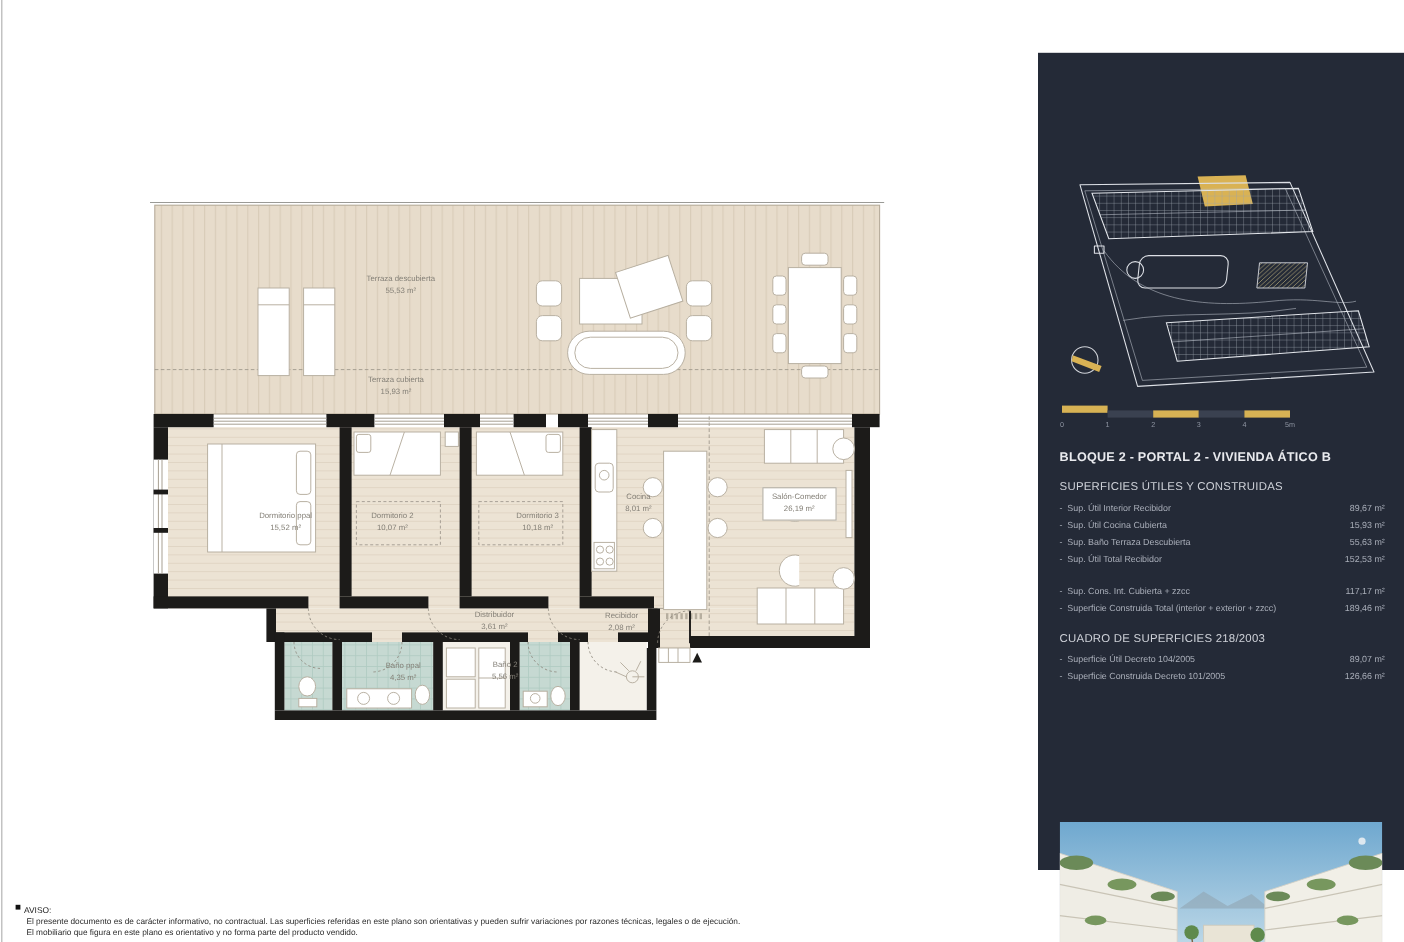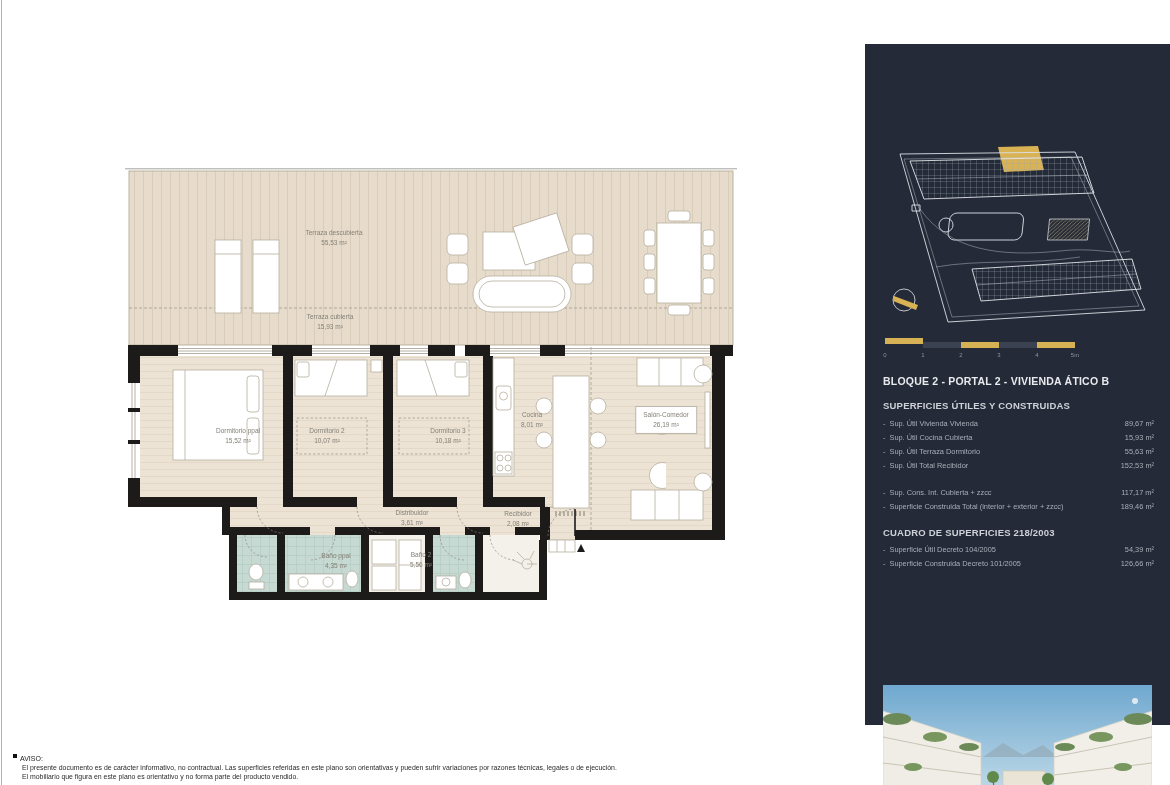--- a/index.html
+++ b/index.html
@@ -30,21 +30,21 @@
   .spf{stroke:#c4c9d2;fill:none;stroke-width:0.45;}
 
   .scalebar{position:absolute;left:20px;top:294px;width:192px;height:22px;}
   .seg{position:absolute;height:6px;width:38px;}
   .seg.gold{background:#d7b254;}
   .seg.dark{background:#3a4150;}
   .scale-num{position:absolute;top:14px;transform:translateX(-50%);font-size:6px;color:#8d93a0;}
 
   .sb-title{position:absolute;left:18px;top:331px;font-size:10.5px;font-weight:bold;
             color:#e9eaee;letter-spacing:0.2px;}
-  .sb-h{position:absolute;left:18px;font-size:9.5px;font-weight:bold;color:#ced1d8;letter-spacing:0.2px;}
+  .sb-h{position:absolute;left:18px;font-size:9.5px;font-weight:normal;color:#ced1d8;letter-spacing:0.2px;}
   .sb-row{position:absolute;left:18px;right:16px;display:flex;align-items:baseline;
           font-size:7.4px;color:#a9aeb9;}
   .sb-dash{margin-right:4px;}
   .sb-value{margin-left:auto;white-space:nowrap;padding-left:6px;}
 
   .photo{position:absolute;left:18px;top:641px;width:269px;height:144px;overflow:hidden;}
 
   
   .aviso{position:absolute;left:13px;top:754px;color:#222;font-size:7px;line-height:1.32;width:760px;}
   .aviso .sq{display:inline-block;width:4px;height:4px;background:#111;margin-right:3px;
@@ -342,31 +342,31 @@
       <span class="scale-num" style="left:152px;">4</span>
       <span class="scale-num" style="left:190px;">5m</span>
     </div>
 
     <div class="sb-title">BLOQUE 2 - PORTAL 2 - VIVIENDA ÁTICO B</div>
 
     <div class="sb-h" style="top:356px;">SUPERFICIES ÚTILES Y CONSTRUIDAS</div>
 
     <div class="sb-row" style="top:375px;">
       <span class="sb-dash">-</span>
-      <span class="sb-label">Sup. Útil Vivienda Vivienda</span>
+      <span class="sb-label">Sup. Útil Interior Recibidor</span>
       <span class="sb-value">89,67 m²</span>
       </div>
     <div class="sb-row" style="top:389px;">
       <span class="sb-dash">-</span>
       <span class="sb-label">Sup. Útil Cocina Cubierta</span>
       <span class="sb-value">15,93 m²</span>
       </div>
     <div class="sb-row" style="top:403px;">
       <span class="sb-dash">-</span>
-      <span class="sb-label">Sup. Útil Terraza Dormitorio</span>
+      <span class="sb-label">Sup. Baño Terraza Descubierta</span>
       <span class="sb-value">55,63 m²</span>
       </div>
     <div class="sb-row" style="top:417px;">
       <span class="sb-dash">-</span>
       <span class="sb-label">Sup. Útil Total Recibidor</span>
       <span class="sb-value">152,53 m²</span>
       </div>
 
     <div class="sb-row" style="top:444px;">
       <span class="sb-dash">-</span>
@@ -377,21 +377,21 @@
       <span class="sb-dash">-</span>
       <span class="sb-label">Superficie Construida Total (interior + exterior + zzcc)</span>
       <span class="sb-value">189,46 m²</span>
       </div>
 
     <div class="sb-h" style="top:483px;">CUADRO DE SUPERFICIES 218/2003</div>
 
     <div class="sb-row" style="top:501px;">
       <span class="sb-dash">-</span>
       <span class="sb-label">Superficie Útil Decreto 104/2005</span>
-      <span class="sb-value">54,39 m²</span>
+      <span class="sb-value">89,07 m²</span>
       </div>
     <div class="sb-row" style="top:515px;">
       <span class="sb-dash">-</span>
       <span class="sb-label">Superficie Construida Decreto 101/2005</span>
       <span class="sb-value">126,66 m²</span>
       </div>
 
     <div class="photo">
       <svg width="269" height="144" viewBox="0 0 269 144">
         <defs>

